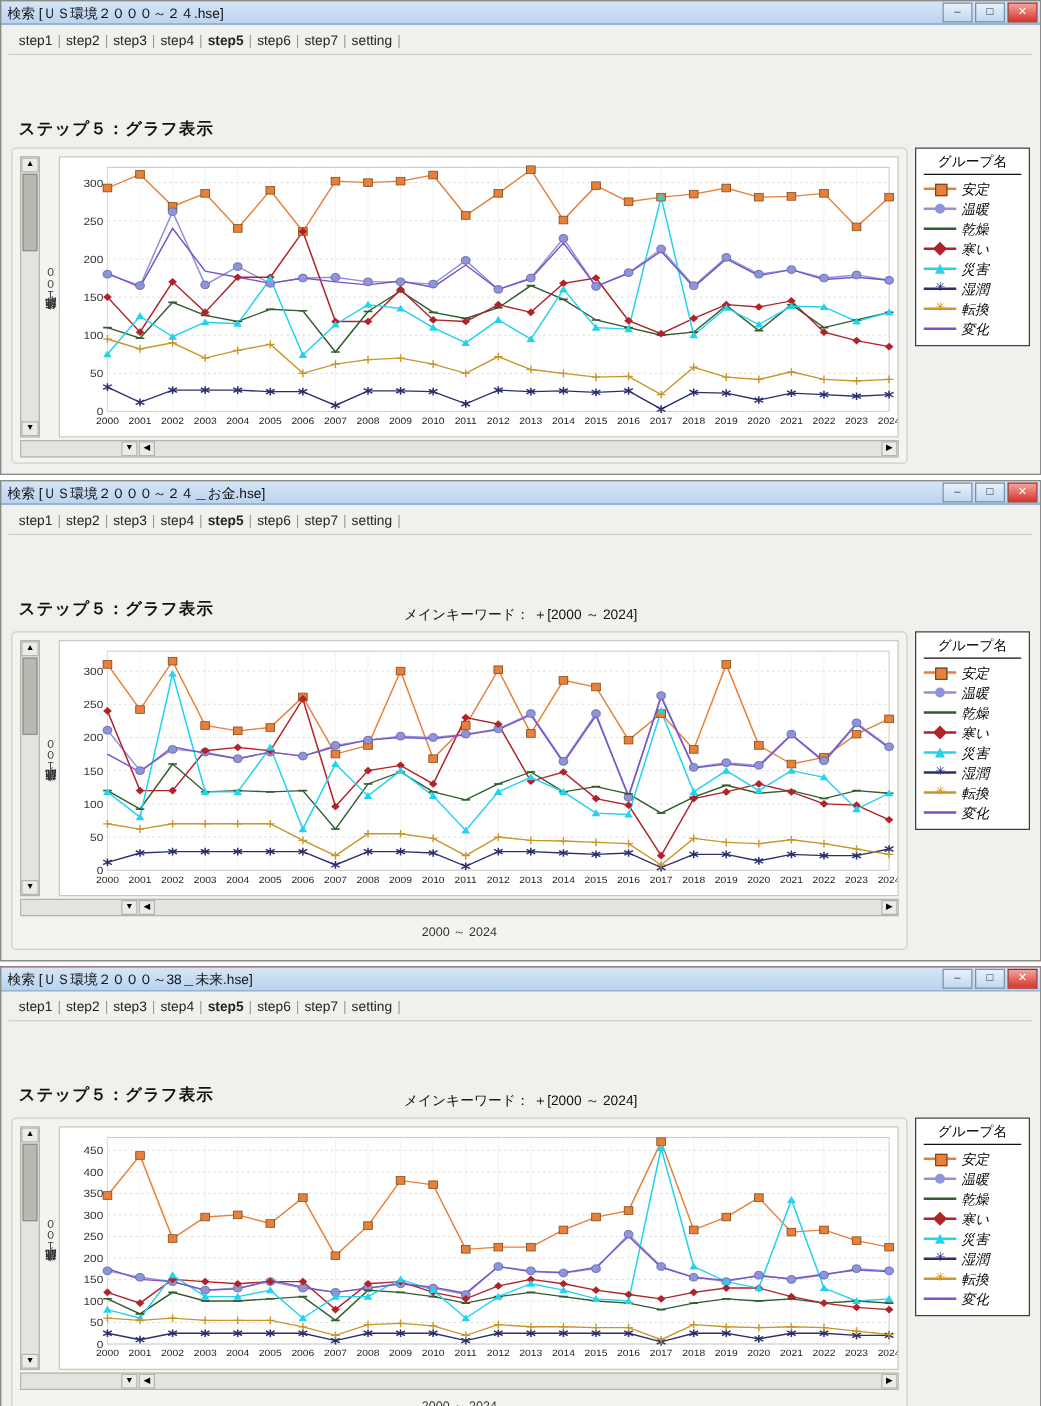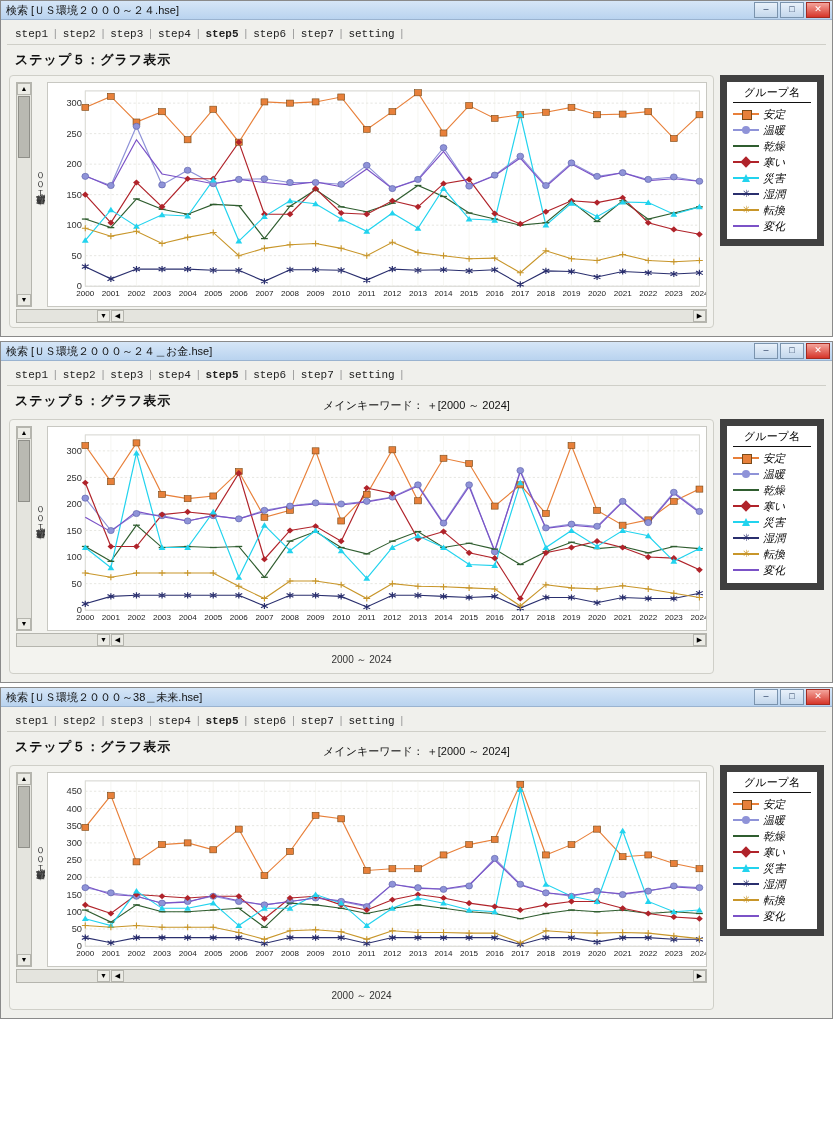--- a/index.html
+++ b/index.html
@@ -7,42 +7,42 @@
   .win{width:833px;box-sizing:border-box;border:1px solid #8a8a8a;background:#b91c1c;}
   .titlebar{height:18px;background:linear-gradient(#d6e6f7,#b9d3ef);border-bottom:1px solid #9ab3d0;
             display:flex;align-items:center;justify-content:space-between;padding:0 2px;}
   .titlebar .ttxt{font-size:11px;color:#111;padding-left:3px;white-space:nowrap;}
   .wbtns{display:flex;gap:2px;align-items:center;}
   .wbtn{width:22px;height:14px;border:1px solid #7a93ad;background:linear-gradient(#e9f1fa,#c3d7ec);
         font-size:9px;line-height:12px;text-align:center;color:#23395b;}
   .wbtn.close{background:linear-gradient(#f3a49b,#d6352a);border-color:#a32a20;color:#fff;font-weight:bold;}
   .body{padding:4px 6px 6px 6px;background:#f0f0ec;}
   .steps{font-size:11px;color:#222;padding:3px 4px 4px 6px;border-bottom:1px solid #cfcfc8;}
-  .steps span{padding:0 2px;font-family:Liberation Mono, monospace;}
+  .steps span{padding:0 2px;}
   .steps .cur{font-weight:bold;}
   .steps .sep{color:#999;}
-  .secttl{font-size:13px;font-weight:bold;color:#111;padding:6px 0 2px 8px;letter-spacing:1px;}
+  .secttl{font-size:13px;font-weight:bold;color:#111;padding:6px 0 2px 8px;letter-spacing:1px;margin-top:44px;}
   .kw{font-size:11px;color:#111;text-align:center;margin:-14px 0 2px 0;}
   .panelrow{display:flex;align-items:flex-start;gap:6px;padding:4px 2px 2px 2px;}
   .chartpanel{flex:1;border:1px solid #cfcfc8;border-radius:4px;background:#f3f3ef;padding:6px 6px 4px 6px;}
   .chartinner{display:flex;align-items:stretch;}
   .vsb{width:14px;background:#e4e4de;border:1px solid #b5b5ae;display:flex;flex-direction:column;
        justify-content:space-between;align-items:center;margin-right:3px;}
   .vsb .arr{font-size:7px;line-height:9px;height:10px;width:12px;text-align:center;background:#ececE6;border:1px solid #b5b5ae;}
   .vsb .thumb{width:10px;flex:0 0 60px;background:#b9b9b2;border:1px solid #8f8f89;margin:1px 0;}
   .vsb .track{flex:1;}
   .ylab{writing-mode:vertical-rl;transform:rotate(180deg);font-size:9px;color:#333;
         display:flex;align-items:center;justify-content:center;width:12px;}
   .plotwrap{flex:1;background:#ffffff;border:1px solid #c8c8c2;position:relative;}
   .plot{position:relative;width:100%;height:100%;}
   .plot svg{display:block;width:100%;height:100%;}
   .hsb{height:12px;background:#e4e4de;border:1px solid #b5b5ae;display:flex;align-items:center;
        justify-content:space-between;margin-top:2px;}
   .hsb .arr{font-size:7px;line-height:10px;width:11px;text-align:center;background:#ececE6;border:1px solid #b5b5ae;}
-  .legend{border:7px solid #404040;background:#fff;padding:3px 6px 5px 6px;min-width:78px;}
+  .legend{border:1px solid #404040;background:#fff;padding:3px 6px 5px 6px;min-width:78px;}
   .legend .lt{font-size:11px;text-align:center;border-bottom:1px solid #111;padding-bottom:2px;margin-bottom:3px;}
   .lrow{display:flex;align-items:center;gap:4px;font-size:11px;height:16px;font-style:italic;}
   .lrow .swatch{width:26px;height:10px;position:relative;}
   .lrow .swatch i{position:absolute;left:0;top:4px;width:26px;height:2px;display:block;}
   .lrow .swatch b{position:absolute;left:9px;top:1px;width:8px;height:8px;display:block;}
   .xcap{text-align:center;font-size:10px;color:#333;padding:6px 0 2px 0;}
   .spacer{height:4px;}
 </style>
 </head>
 <body>

